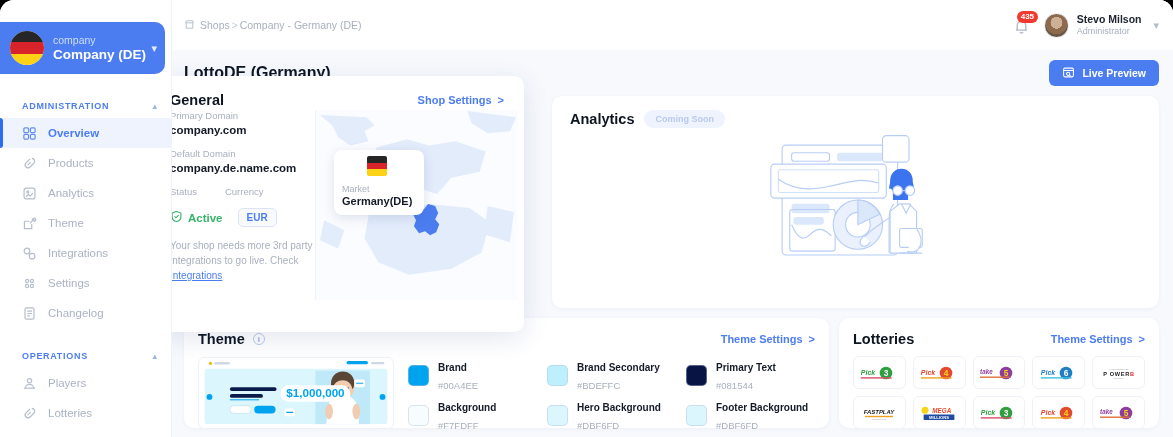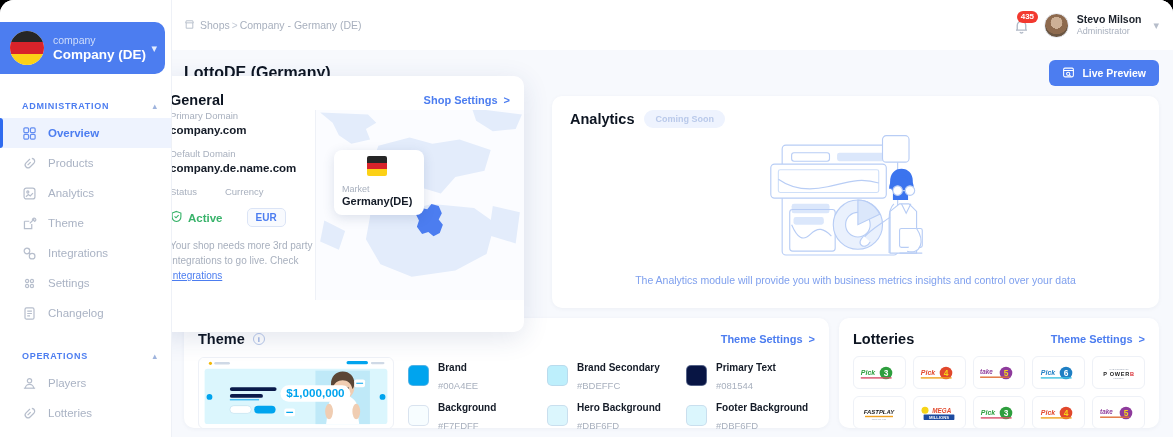--- a/index.html
+++ b/index.html
@@ -130,21 +130,21 @@
   .row1 { display: flex; gap: 10px; height: 212px; }
   .card {
     background: #ffffff; border-radius: 10px;
     box-shadow: 0 1px 4px rgba(30,50,90,.05);
   }
   #general-card {
     position: absolute; left: 156px; top: 76px;
     width: 368px; height: 256px;
     background: #ffffff; border-radius: 10px;
     box-shadow: 0 6px 26px rgba(40,64,120,.13);
-    z-index: 4; padding: 16px 0 0 0; overflow: hidden;
+    z-index: 4; padding: 16px 6px 0 0; overflow: hidden;
   }
   .card-hd {
     display: flex; align-items: center; justify-content: space-between;
     padding: 0 14px;
   }
   .card-title { font-size: 14.5px; font-weight: 700; color: #0d1522; }
   .card-link {
     color: #4c7df0; font-size: 11px; font-weight: 600;
     display: flex; align-items: center; gap: 6px;
   }
@@ -447,21 +447,20 @@
               <path d="M190 78c-4 4-5 10-5 16v36" stroke="#b8cdf5"></path>
               <path d="M196 78h10l8 8v44h-28V86z" fill="#ffffff" stroke="#b8cdf5"></path>
               <path d="M198 78l5 10 5-10"></path>
               <path d="M186 92c-8 6-22 14-28 22" stroke="#b8cdf5"></path>
               <path d="M158 112c-4 4-5 8-2 10s7 0 9-4" fill="#ffffff" stroke="#b8cdf5"></path>
               <rect x="196" y="104" width="24" height="20" rx="2" fill="#ffffff" stroke="#b8cdf5"></rect>
               <path d="M214 104c4 6 6 12 4 18s-8 8-14 6" fill="#ffffff" stroke="#b8cdf5"></path>
               <path d="M196 130h24"></path>
             </svg>
           </div>
-          <div class="an-caption">The Analytics module will provide you with business metrics insights and control over your data</div>
         </div>
 
       </div>
 
       <div class="row2">
 
         <div class="card" id="theme-card">
           <div class="th-hd">
             <div class="th-title-wrap">
               <span class="card-title">Theme</span>
@@ -659,21 +658,21 @@
         <div class="fld-lbl">Primary Domain</div>
         <div class="fld-val">company.com</div>
 
         <div class="fld-lbl">Default Domain</div>
         <div class="fld-val">company.de.name.com</div>
 
         <div class="sc-row">
           <div class="fld-lbl" style="margin:0;">Status</div>
           <div class="fld-lbl" style="margin:0;">Currency</div>
         </div>
-        <div class="sc-row" style="align-items:center;gap:24px;">
+        <div class="sc-row" style="align-items:center;gap:15px;">
           <div class="status-on">
             <span><svg width="13" height="13" viewBox="0 0 16 16" fill="none" stroke="#39b36b" stroke-width="1.4">
                   <path d="M8 1.8l5.4 2v4.4c0 3.2-2.3 5.4-5.4 6-3.1-.6-5.4-2.8-5.4-6V3.8z"></path>
                   <path d="M5.6 7.8l1.8 1.8 3.2-3.4"></path>
                 </svg></span>
             <span>Active</span>
           </div>
           <div class="cur-chip">EUR</div>
         </div>
 

